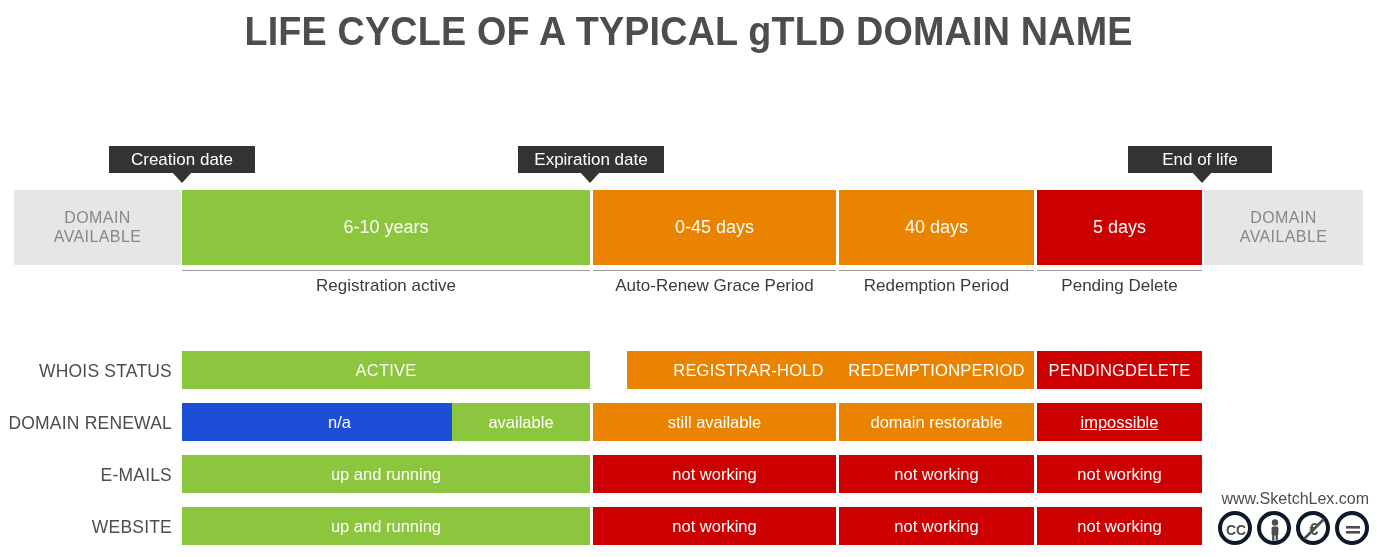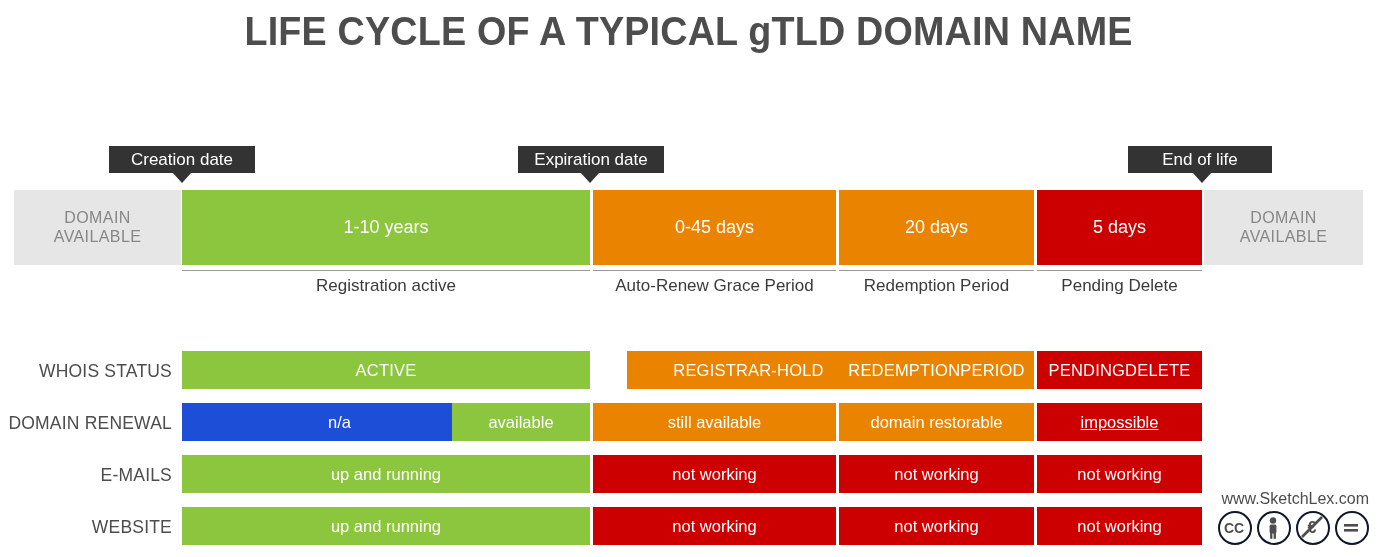--- a/index.html
+++ b/index.html
@@ -135,21 +135,21 @@
   .cc-row {
     position: absolute;
     right: 8px;
     top: 511px;
     display: flex;
     gap: 5px;
   }
   .cc-badge {
     width: 34px;
     height: 34px;
-    border: 2px solid #0f172a;
+    border: 4px solid #0f172a;
     border-radius: 50%;
     position: relative;
     background: #ffffff;
   }
   .cc-badge svg { display: block; }
 </style>
 </head>
 <body>
 
 <div id="stage">
@@ -161,27 +161,27 @@
       <div class="callout" style="left: 518px; top: 146px; width: 146px;"><span>Expiration date</span><span class="tip" style="left: 62px;"></span></div>
       <div class="callout" style="left: 1128px; top: 146px; width: 144px;"><span>End of life</span><span class="tip" style="left: 64px;"></span></div>
     </div>
 
   <div id="band-layer" class="band">
       <div class="band-seg avail" style="left: 14px; width: 167px; background: rgb(230, 230, 230);">
         <span>DOMAIN</span>
         <span>AVAILABLE</span>
       </div>
       <div class="band-seg" style="left: 182px; width: 408px; background: rgb(140, 198, 62);">
-        <span>1-10 years</span>
+        <span>6-10 years</span>
       </div>
       <div class="band-seg" style="left: 593px; width: 243px; background: rgb(233, 131, 0);">
         <span>0-45 days</span>
       </div>
       <div class="band-seg" style="left: 839px; width: 195px; background: rgb(233, 131, 0);">
-        <span>20 days</span>
+        <span>40 days</span>
       </div>
       <div class="band-seg" style="left: 1037px; width: 165px; background: rgb(204, 0, 0);">
         <span>5 days</span>
       </div>
       <div class="band-seg avail" style="left: 1204px; width: 159px; background: rgb(230, 230, 230);">
         <span>DOMAIN</span>
         <span>AVAILABLE</span>
       </div>
     </div>
 

